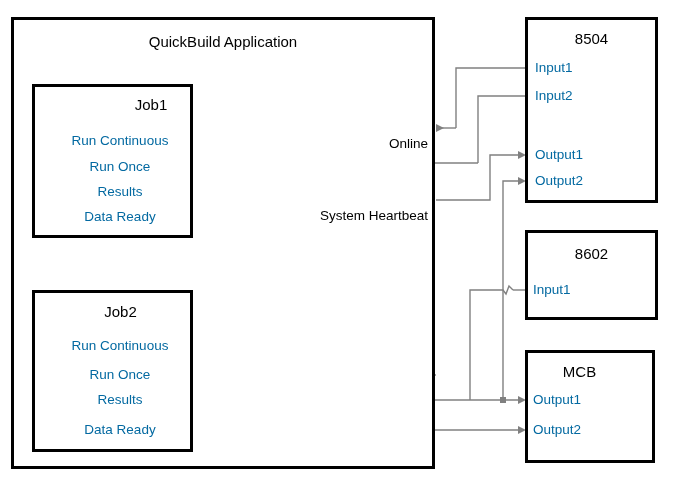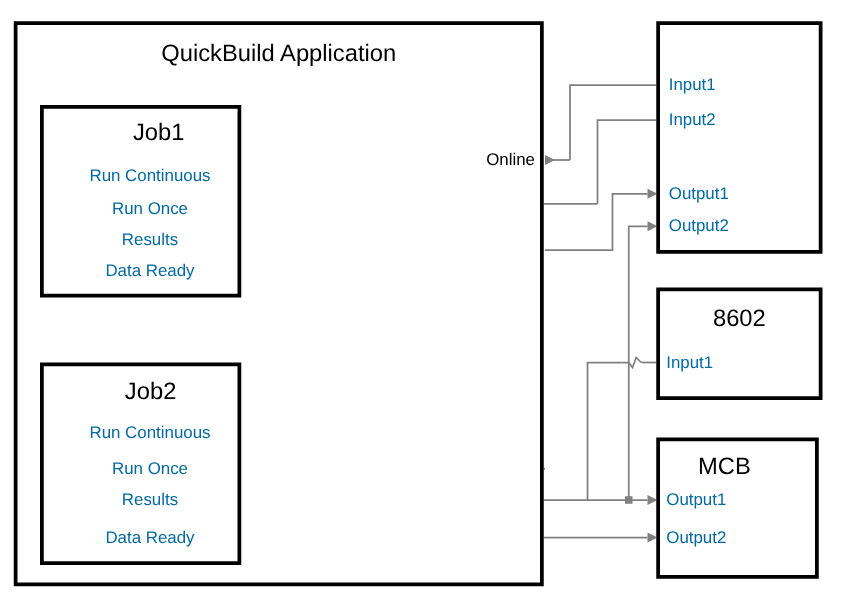--- a/index.html
+++ b/index.html
@@ -25,21 +25,21 @@
     height: 483px;
   }
   .box {
     position: absolute;
     background: #ffffff;
     border: 3px solid #000000;
     box-sizing: border-box;
   }
   .box-title {
     position: absolute;
-    font-size: 19px;
+    font-size: 15px;
     color: #000000;
     white-space: nowrap;
     text-align: center;
   }
   .port {
     position: absolute;
     font-size: 13.5px;
     color: #0369a1;
     white-space: nowrap;
   }
@@ -49,20 +49,21 @@
   }
   .port.left {
     text-align: left;
   }
   .free-label {
     position: absolute;
     font-size: 13.5px;
     color: #000000;
     white-space: nowrap;
     text-align: right;
+    margin-top: 16px;
   }
 </style>
 </head>
 <body>
 
 <div id="canvas">
 
   <svg id="wires" viewBox="0 0 686 483" width="686" height="483" xmlns="http://www.w3.org/2000/svg">
     <defs>
       <marker id="arrowL" markerWidth="9" markerHeight="8" refX="8" refY="4" orient="auto" markerUnits="userSpaceOnUse">
@@ -104,36 +105,38 @@
 
     </g>
 
     <rect x="500" y="397" width="6" height="6" fill="#808080"></rect>
   </svg>
 
   <div class="box" style="left:11px; top:17px; width:424px; height:452px;"></div>
   <div class="box-title" style="left:11px; top:33px; width:424px;">QuickBuild Application</div>
 
   <div class="box" style="left:32px; top:84px; width:161px; height:154px;"></div>
-  <div class="box-title" style="left:32px; top:96px; width:190px;">Job1</div>
+  <div class="box-title" style="left:32px; top:96px; width:190px;padding-left:24px;">Job1</div>
   <div class="port right" style="left:32px; top:133px; width:152px;">Run Continuous</div>
   <div class="port right" style="left:32px; top:159px; width:152px;">Run Once</div>
   <div class="port right" style="left:32px; top:184px; width:152px;">Results</div>
   <div class="port right" style="left:32px; top:209px; width:152px;">Data Ready</div>
 
   <div class="box" style="left:32px; top:290px; width:161px; height:162px;"></div>
   <div class="box-title" style="left:32px; top:303px; width:177px;">Job2</div>
   <div class="port right" style="left:32px; top:338px; width:152px;">Run Continuous</div>
   <div class="port right" style="left:32px; top:367px; width:152px;">Run Once</div>
   <div class="port right" style="left:32px; top:392px; width:152px;">Results</div>
   <div class="port right" style="left:32px; top:422px; width:152px;">Data Ready</div>
 
   <div class="free-label" style="left:260px; top:120px; width:168px;">Online</div>
+  <div class="free-label" style="left:260px; top:192px; width:168px;">System Heartbeat</div>
 
   <div class="box" style="left:525px; top:17px; width:133px; height:186px;"></div>
+  <div class="box-title" style="left:525px; top:30px; width:133px;">8504</div>
   <div class="port left" style="left:535px; top:60px; width:120px;">Input1</div>
   <div class="port left" style="left:535px; top:88px; width:120px;">Input2</div>
   <div class="port left" style="left:535px; top:147px; width:120px;">Output1</div>
   <div class="port left" style="left:535px; top:173px; width:120px;">Output2</div>
 
   <div class="box" style="left:525px; top:230px; width:133px; height:90px;"></div>
   <div class="box-title" style="left:525px; top:245px; width:133px;">8602</div>
   <div class="port left" style="left:533px; top:282px; width:120px;">Input1</div>
 
   <div class="box" style="left:525px; top:350px; width:130px; height:113px;"></div>

